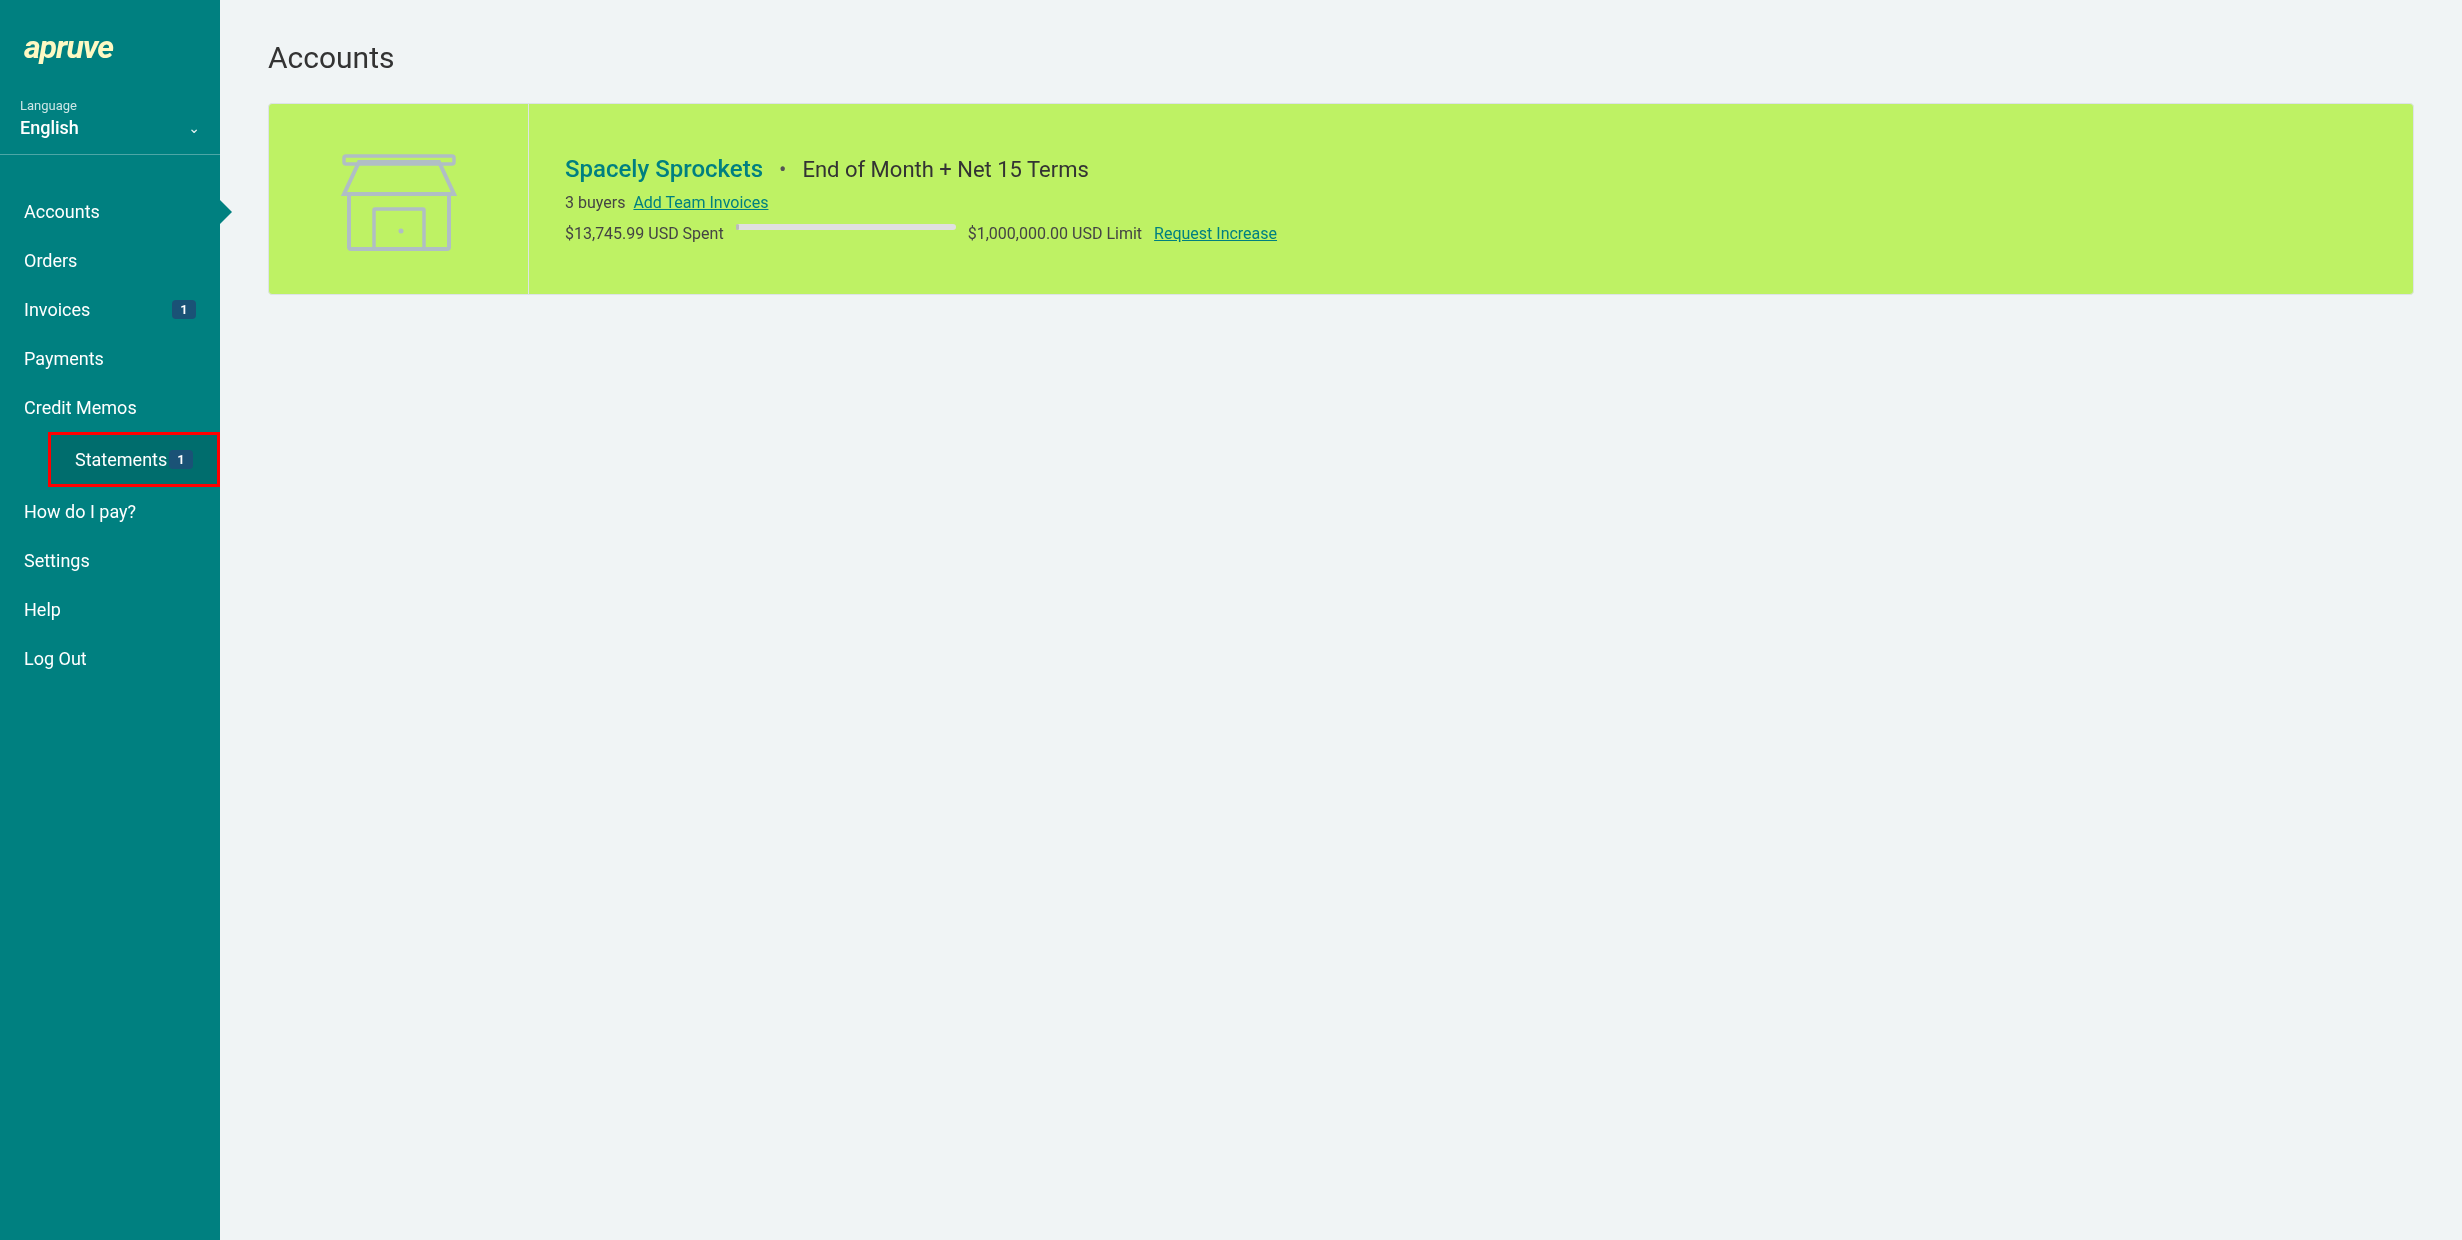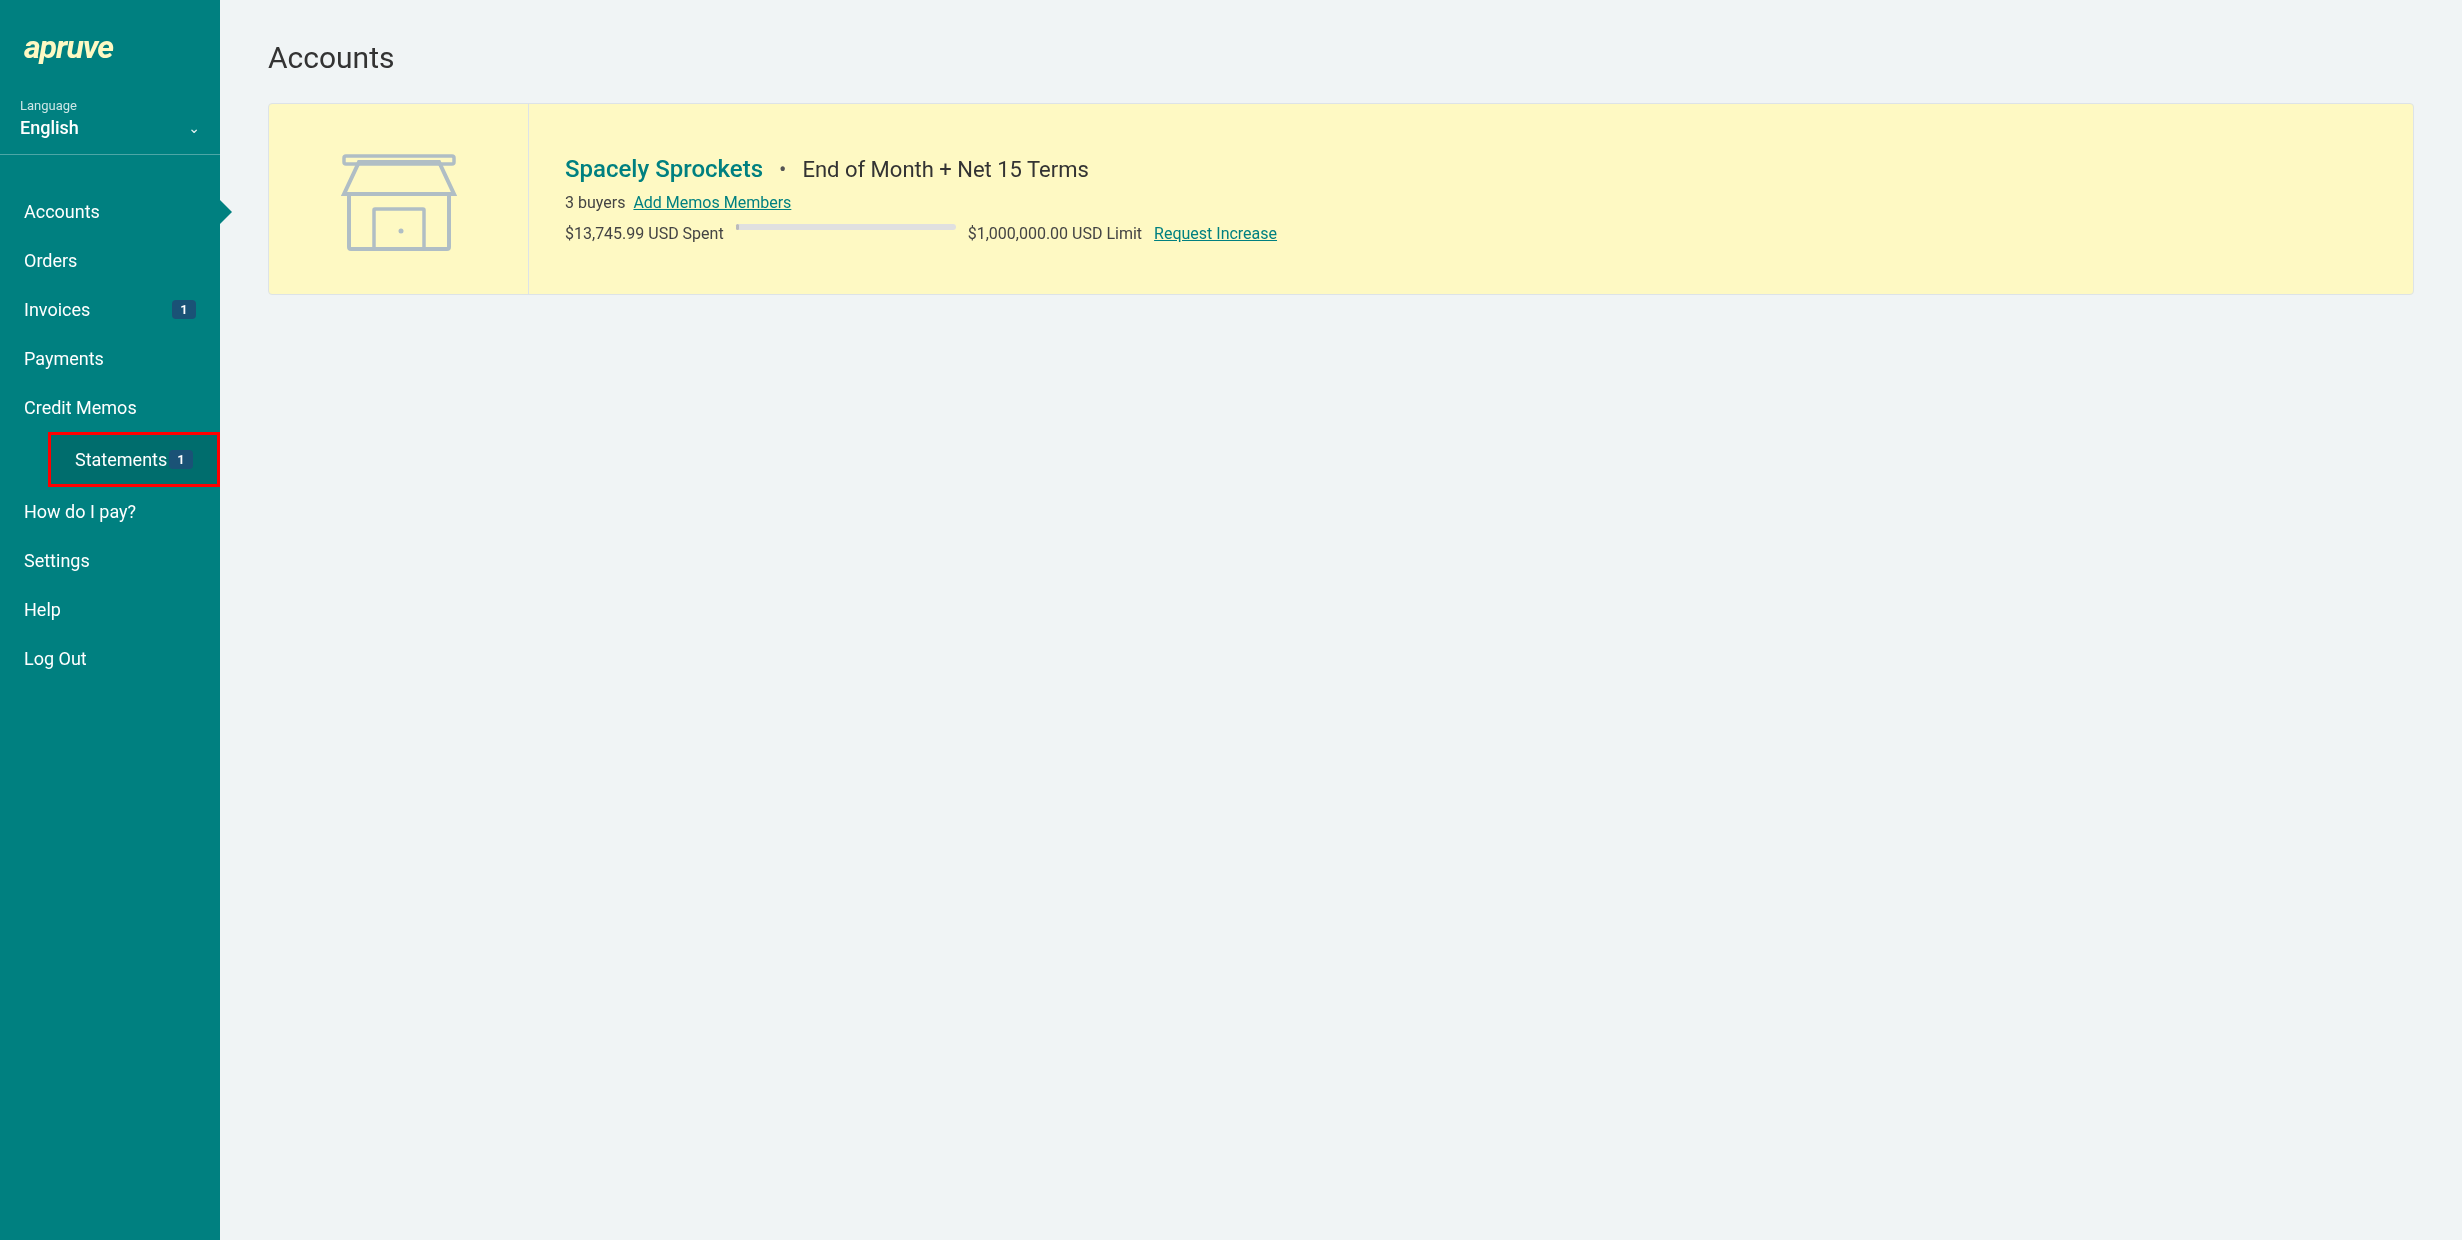--- a/index.html
+++ b/index.html
@@ -117,21 +117,21 @@
 
     .page-title {
       font-size: 30px;
       font-weight: 400;
       color: #333;
       margin-bottom: 28px;
     }
 
     
     .account-card {
-      background: #fef9c3;
+      background: #bef264;
       border: 1px solid #dde3e7;
       border-radius: 4px;
       display: flex;
       align-items: center;
       overflow: hidden;
     }
 
     .account-icon-area {
       width: 260px;
       min-width: 260px;
@@ -311,21 +311,21 @@
     </div>
 
     <div class="account-info">
       <div class="account-name-row">
         <span class="account-name">Spacely Sprockets</span>
         <span class="account-dot">•</span>
         <span class="account-terms">End of Month + Net 15 Terms</span>
       </div>
       <div class="account-buyers-row">
         <span>3 buyers</span>
-        <a class="account-buyers-link">Add Memos Members</a>
+        <a class="account-buyers-link">Add Team Invoices</a>
       </div>
       <div class="account-credit-row">
         <span class="credit-spent">$13,745.99 USD Spent</span>
         <div class="credit-bar-container">
           <div class="credit-bar-fill" style="width: 1.37%;"></div>
         </div>
         <span class="credit-limit">$1,000,000.00 USD Limit</span>
         <a class="credit-request-link">Request Increase</a>
       </div>
     </div>

